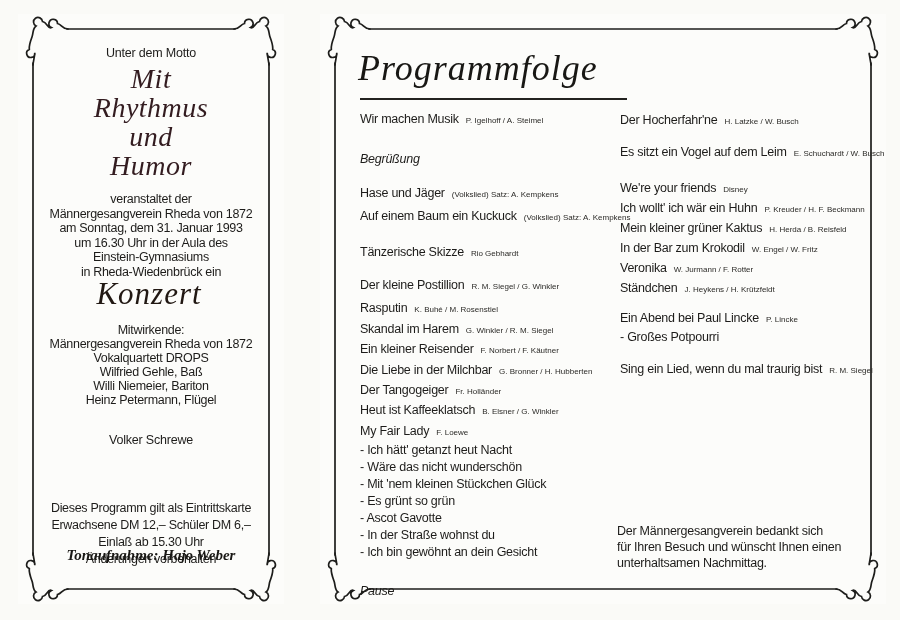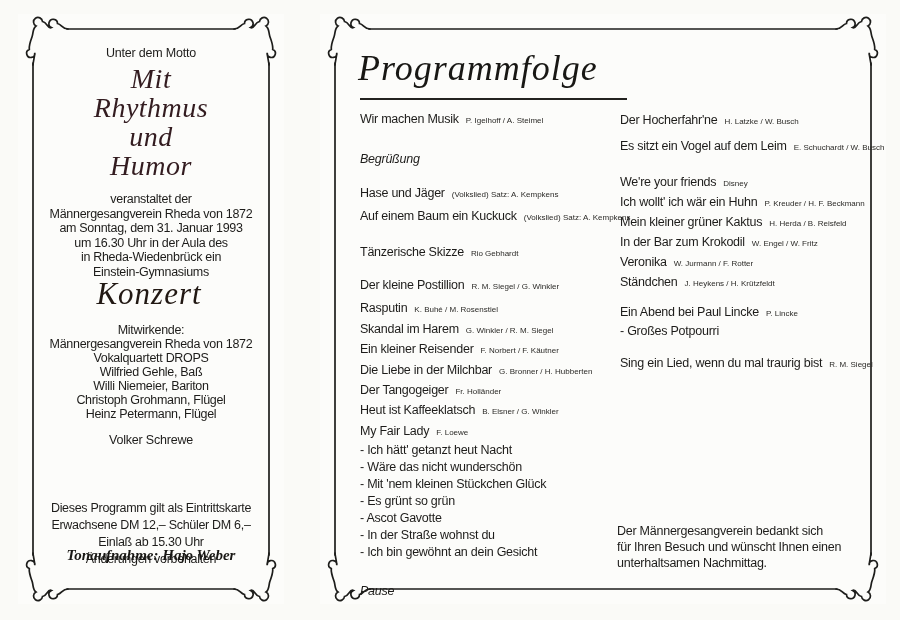--- a/index.html
+++ b/index.html
@@ -37,21 +37,21 @@
     font-size:36px;line-height:40px;color:#181714;letter-spacing:1px;}
   .prog .rule{position:absolute;left:40px;top:84px;width:267px;height:1.5px;background:#23221f;}
   .col{position:absolute;}
   .col1{left:40px;top:96px;width:256px;}
   .col2{left:300px;top:97px;width:256px;}
   .it{font-size:12.5px;line-height:18px;letter-spacing:-0.25px;white-space:nowrap;}
   .it.sub{line-height:17px;}
   .it.ital .t{font-style:italic;}
   .t{color:#1d1c1a;}
   .c{font-size:8px;letter-spacing:0;margin-left:7px;color:#2b2a27;}
-  .mt1{margin-top:1px}.mt2{margin-top:6px}.mt3{margin-top:3px}.mt10{margin-top:10px}
+  .mt1{margin-top:1px}.mt2{margin-top:12px}.mt3{margin-top:3px}.mt10{margin-top:10px}
   .mt12{margin-top:16px}.mt13{margin-top:13px}.mt14{margin-top:14px}
   .mt16{margin-top:16px}.mt20{margin-top:20px}.mt21{margin-top:21px}
   .closing{position:absolute;left:297px;top:509px;width:275px;
     font-size:12.5px;line-height:16px;letter-spacing:-0.25px;}
 </style>
 </head>
 <body>
 
 <div class="canvas">
 
@@ -77,33 +77,32 @@
       <div>Rhythmus</div>
       <div>und</div>
       <div>Humor</div>
     </div>
 
     <div class="event">
       <div>veranstaltet der</div>
       <div>Männergesangverein Rheda von 1872</div>
       <div>am Sonntag, dem 31. Januar 1993</div>
       <div>um 16.30 Uhr in der Aula des</div>
+      <div>Einstein-Gymnasiums</div>
       <div>in Rheda-Wiedenbrück ein</div>
-      <div>Einstein-Gymnasiums</div>
     </div>
 
     <div class="konzert">Konzert</div>
 
     <div class="cast">
       <div>Mitwirkende:</div>
       <div>Männergesangverein Rheda von 1872</div>
       <div>Vokalquartett DROPS</div>
       <div>Wilfried Gehle, Baß</div>
       <div>Willi Niemeier, Bariton</div>
-      <div>Christoph Grohmann, Flügel</div>
       <div>Heinz Petermann, Flügel</div>
     </div>
 
     <div class="direction">
       <div>Volker Schrewe</div>
     </div>
 
     <div class="ticket">
       <div>Dieses Programm gilt als Eintrittskarte</div>
       <div>Erwachsene DM 12,– Schüler DM 6,–</div>

